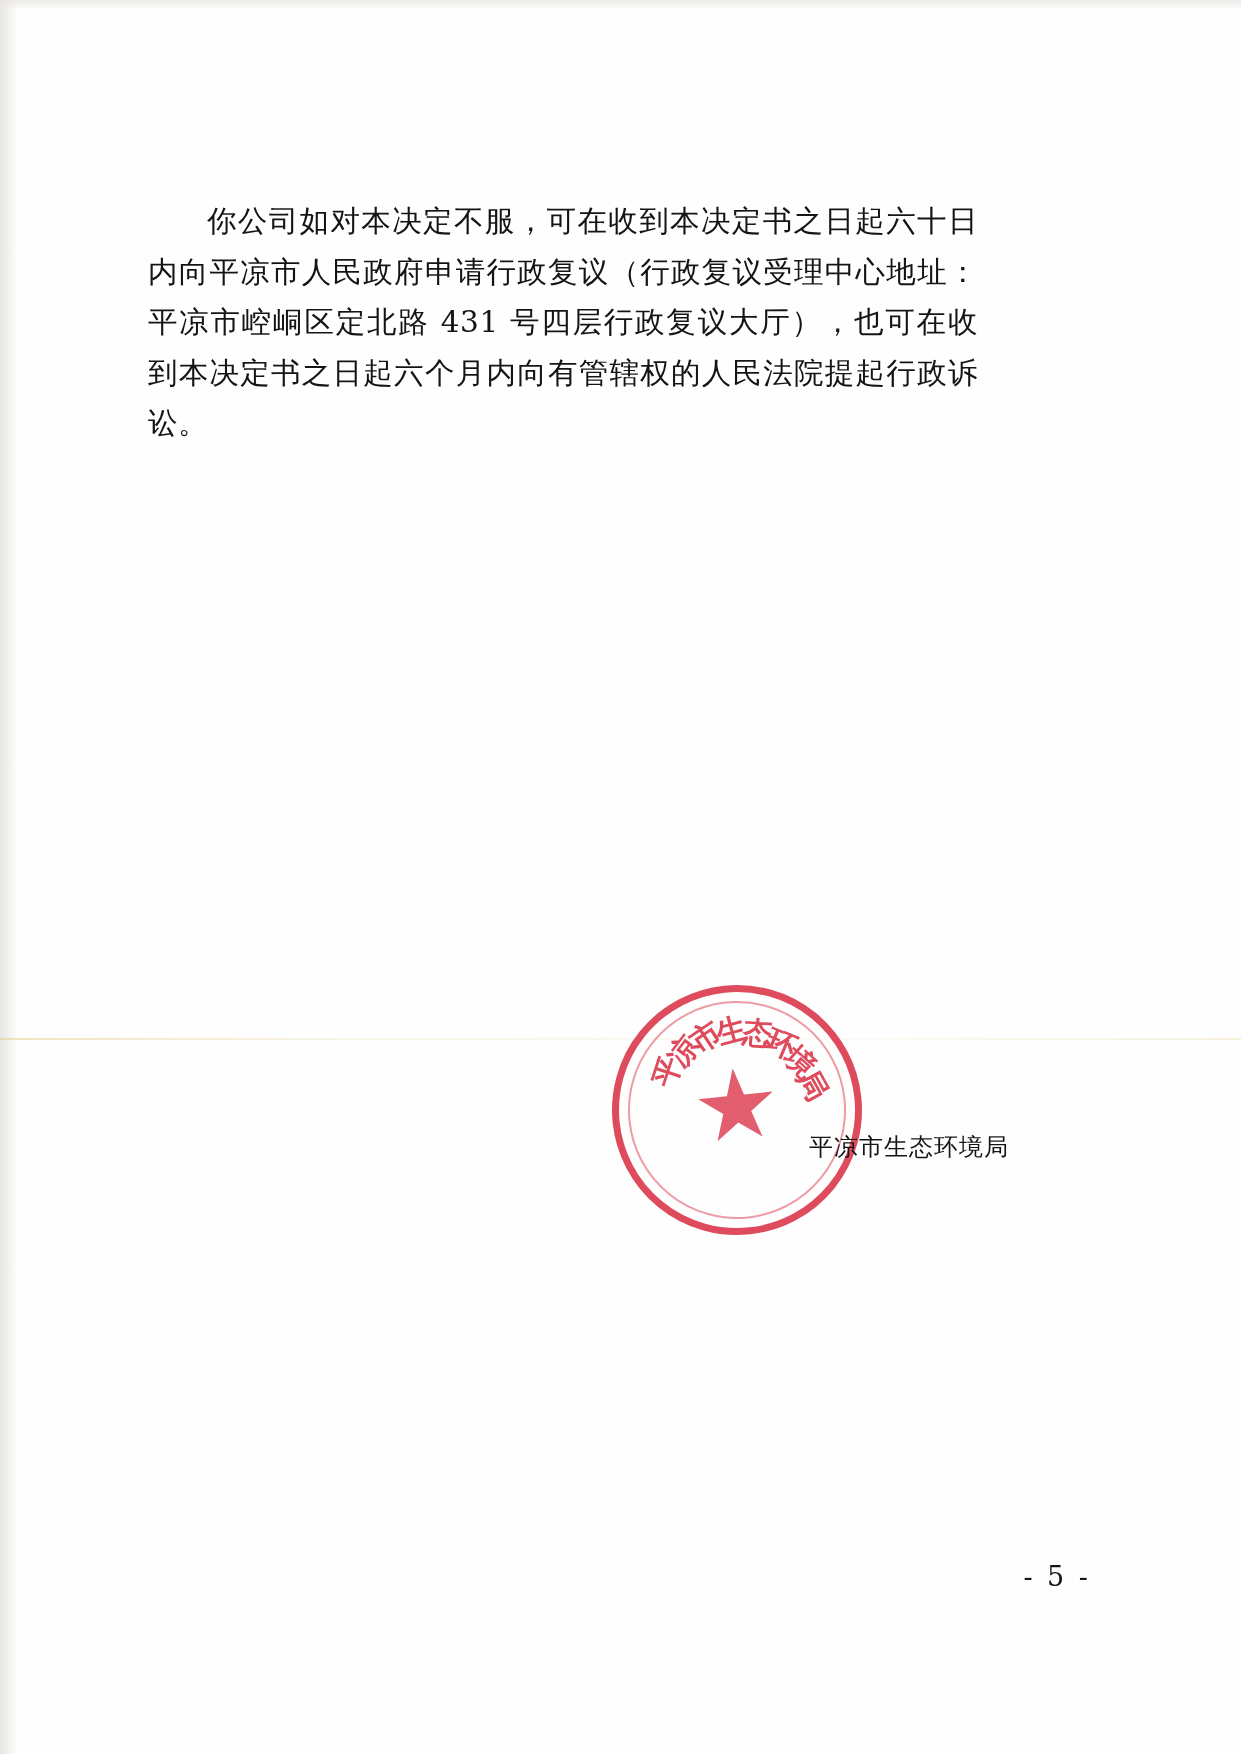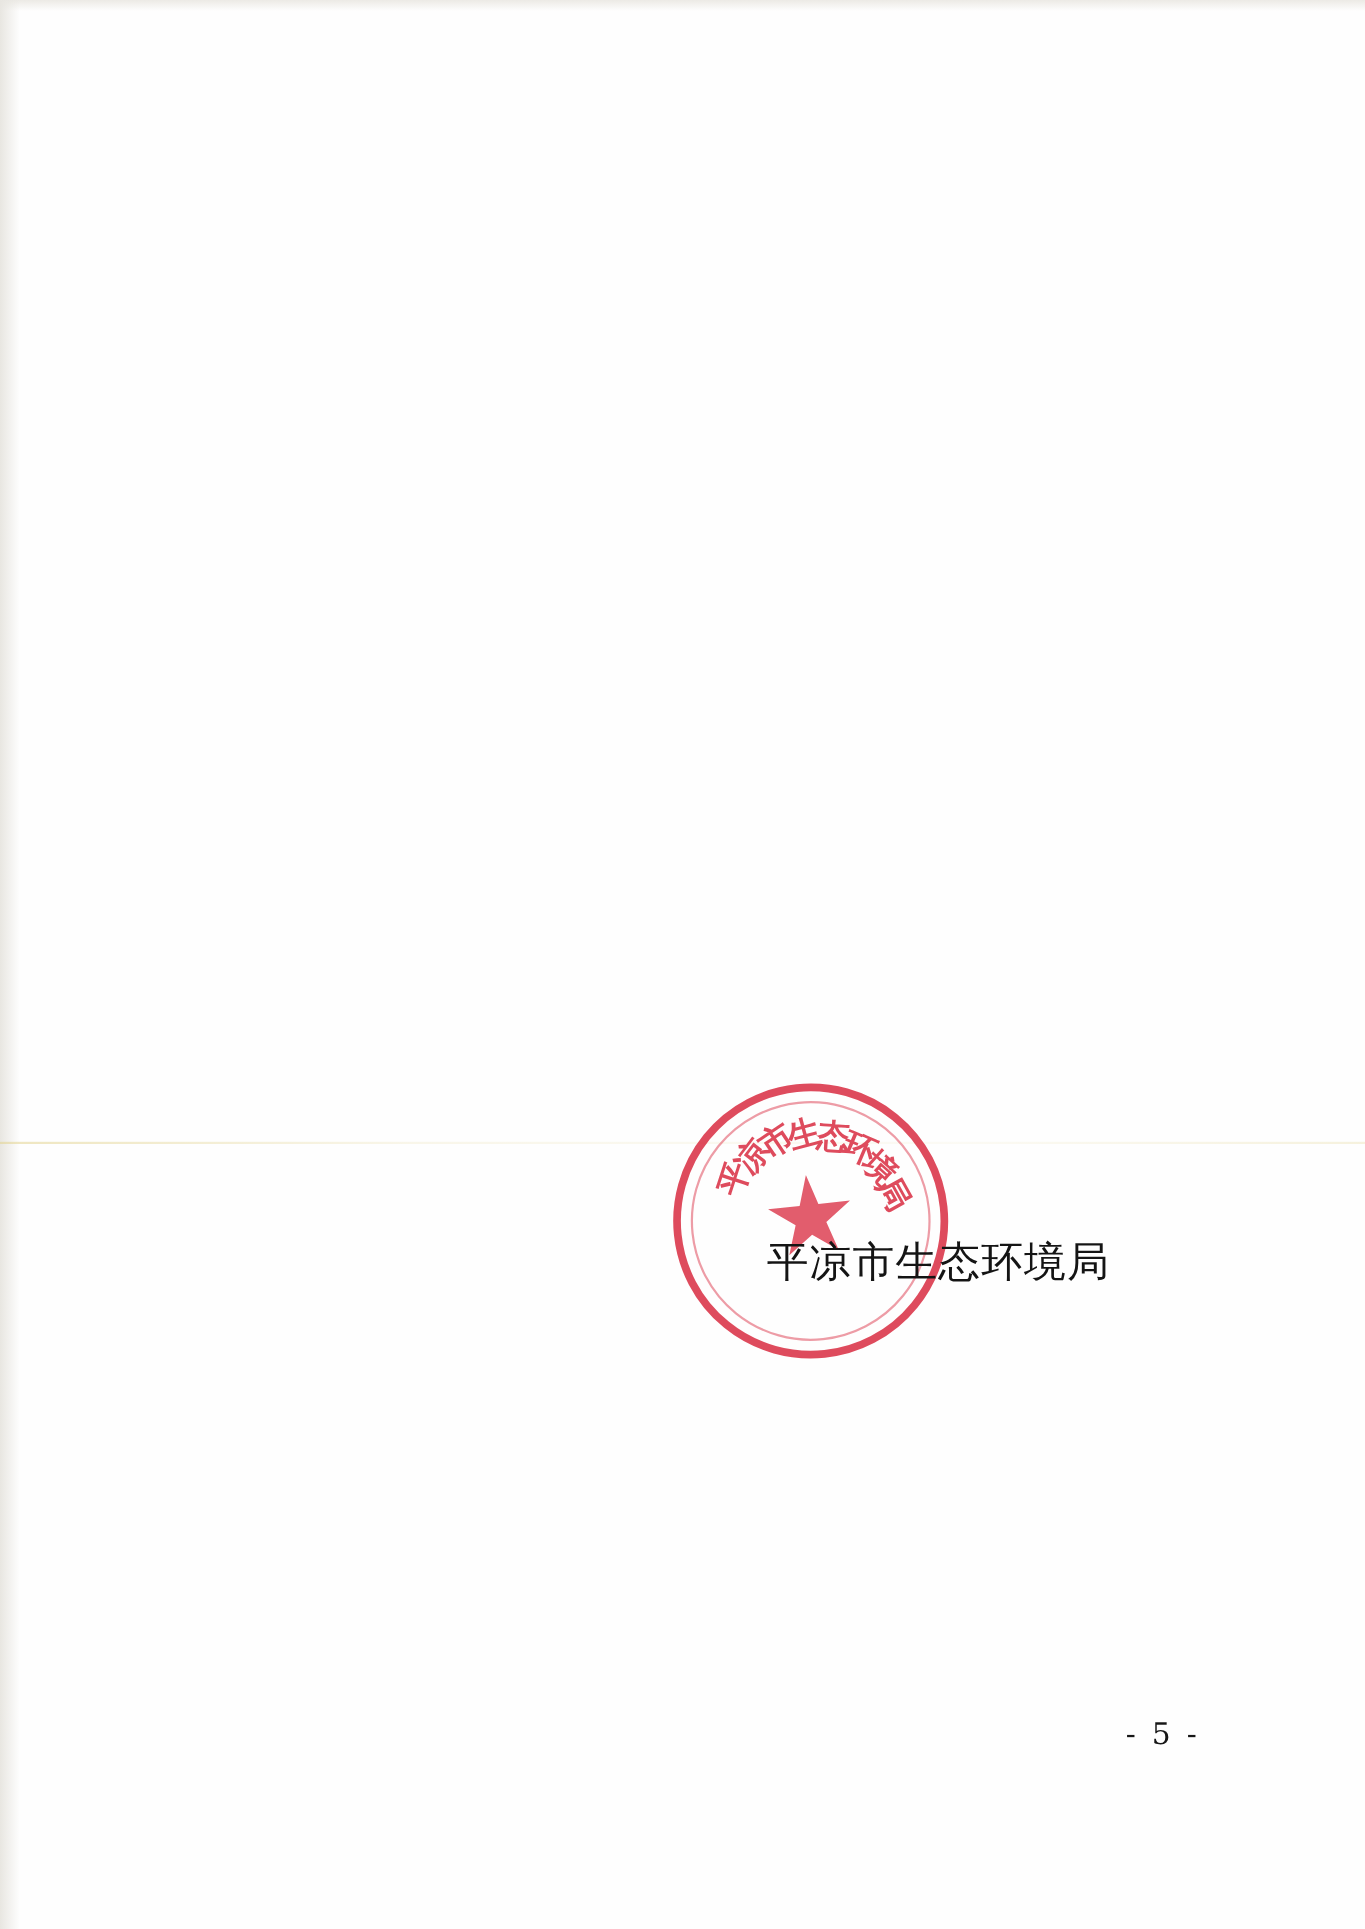--- a/index.html
+++ b/index.html
@@ -70,21 +70,21 @@
   p.hang {
     text-indent: 0.6em;
   }
 
   
   .sign-block {
     position: absolute;
     right: 232px;
     top: 1120px;
     text-align: left;
-    font-size: 38px;
+    font-size: 24px;
     line-height: 54px;
     color: #141414;
     letter-spacing: 1px;
   }
   .sign-line {
     white-space: nowrap;
   }
 
   .seal {
     position: absolute;
@@ -146,20 +146,21 @@
 </head>
 <body>
 
 <div class="page">
 
   <div class="edge-top"></div>
   <div class="edge-left"></div>
   <div class="fold-line"></div>
 
   <div class="content">
+    <p class="para indent">你公司如对本决定不服，可在收到本决定书之日起六十日内向平凉市人民政府申请行政复议（行政复议受理中心地址：平凉市崆峒区定北路 431 号四层行政复议大厅），也可在收到本决定书之日起六个月内向有管辖权的人民法院提起行政诉讼。</p>
   </div>
 
   <div class="seal">
     <div class="seal-inner"></div>
     <div class="seal-text">
       <span style="transform: rotate(-66deg) translate(0, -98px) rotate(0deg);">平</span>
       <span style="transform: rotate(-47deg) translate(0, -98px) rotate(0deg);">凉</span>
       <span style="transform: rotate(-28deg) translate(0, -98px) rotate(0deg);">市</span>
       <span style="transform: rotate(-9deg) translate(0, -98px) rotate(0deg);">生</span>
       <span style="transform: rotate(10deg) translate(0, -98px) rotate(0deg);">态</span>

